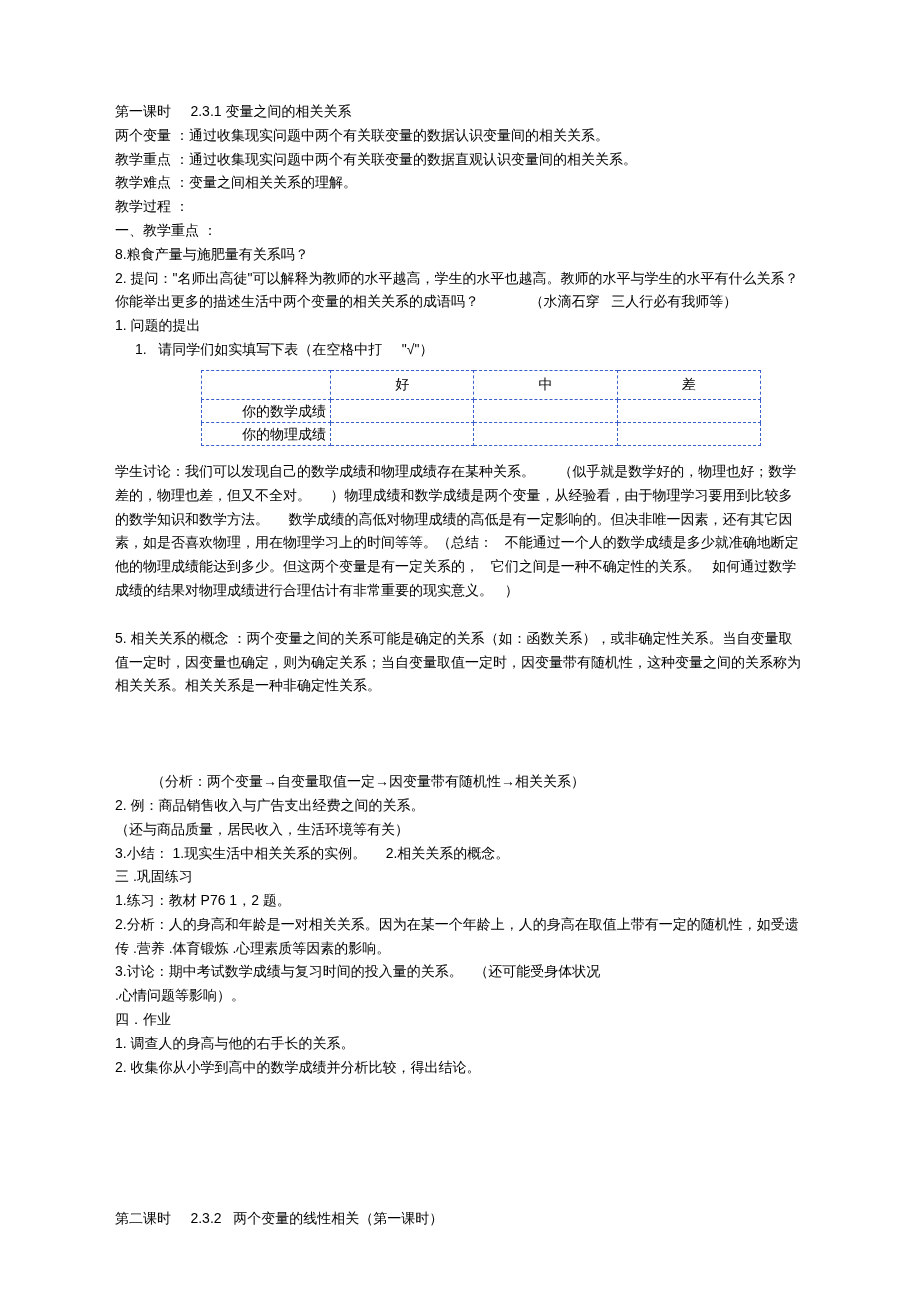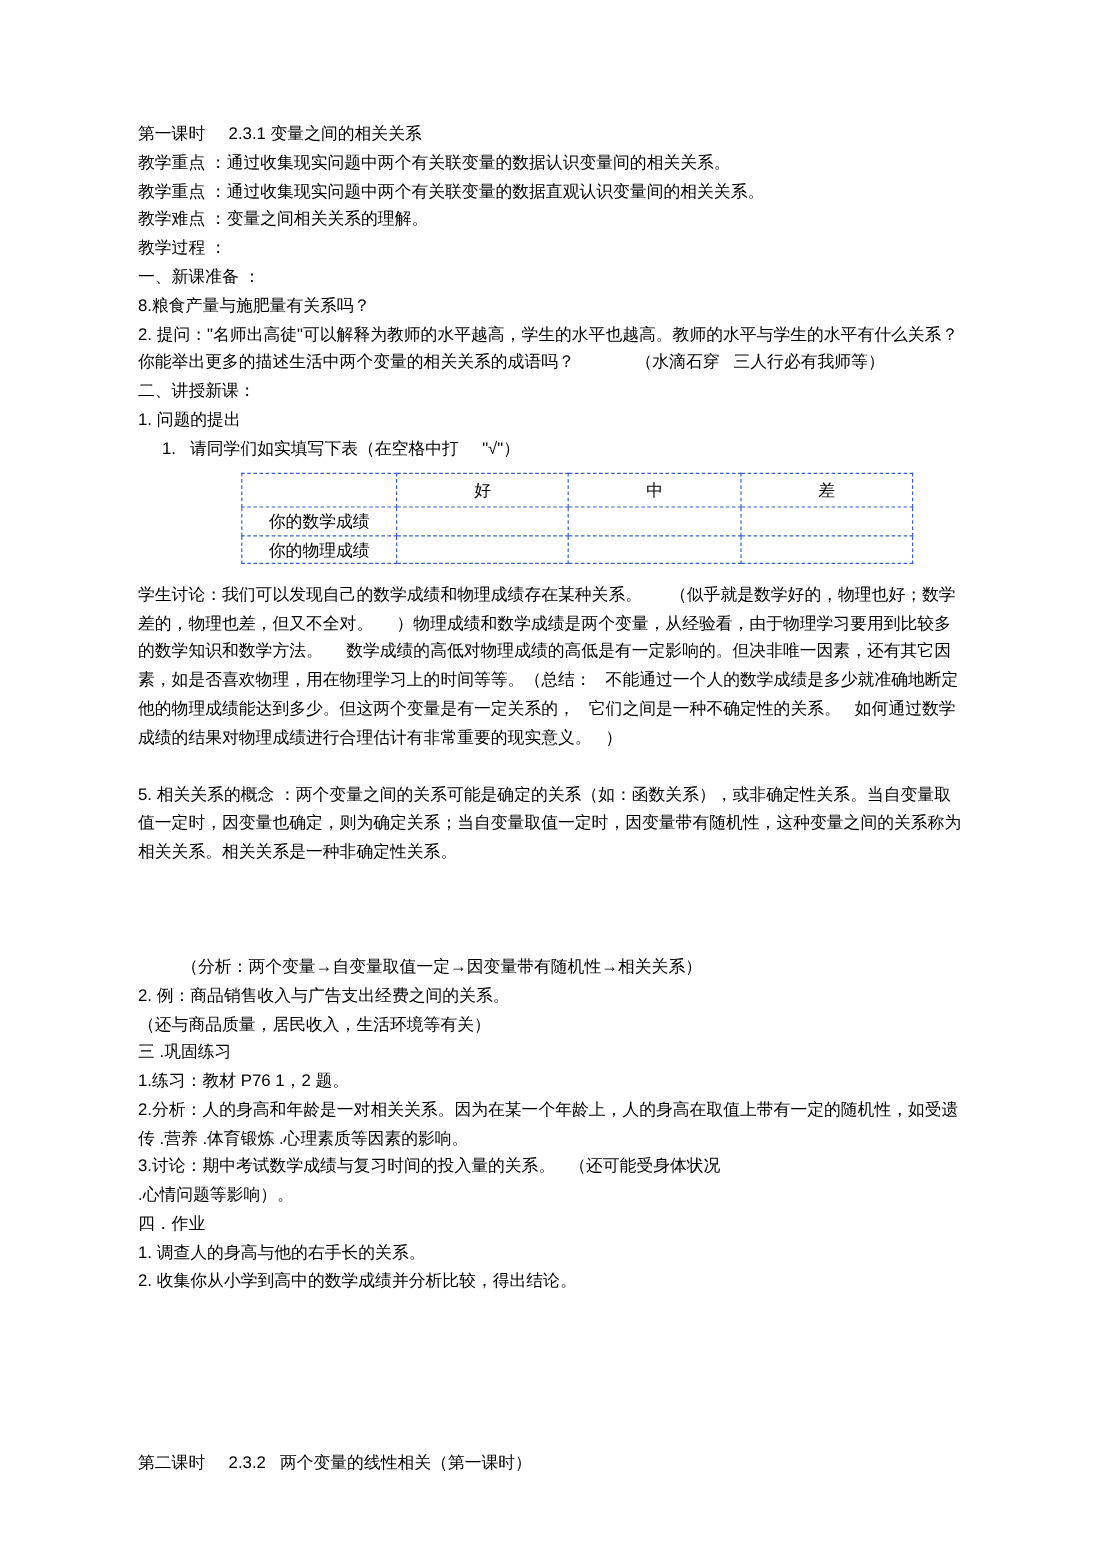--- a/index.html
+++ b/index.html
@@ -35,36 +35,36 @@
     border: 1px dashed #3a5fcd;
     text-align: center;
     font-size: 14px;
     padding: 2px 4px;
   }
   table th { font-weight: normal; }
   table .th-col0 { width: 120px; }
   table .data-cell { height: 18px; }
   table .row-head {
     line-height: 1.3;
+    text-align: right;
   }
 </style>
 </head>
 <body>
 
 <div class="page">
 
   <p>第一课时&nbsp;&nbsp;&nbsp;&nbsp;&nbsp;2.3.1  变量之间的相关关系</p>
-  <p>教学重点 ：通过收集现实问题中两个有关联变量的数据认识变量间的相关关系。</p>
+  <p>两个变量 ：通过收集现实问题中两个有关联变量的数据认识变量间的相关关系。</p>
   <p>教学重点 ：通过收集现实问题中两个有关联变量的数据直观认识变量间的相关关系。</p>
   <p>教学难点 ：变量之间相关关系的理解。</p>
   <p>教学过程 ：</p>
-  <p>一、新课准备 ：</p>
+  <p>一、教学重点 ：</p>
   <p>8.粮食产量与施肥量有关系吗？</p>
   <p>2. 提问："名师出高徒"可以解释为教师的水平越高，学生的水平也越高。教师的水平与学生的水平有什么关系？你能举出更多的描述生活中两个变量的相关关系的成语吗？&nbsp;&nbsp;&nbsp;&nbsp;&nbsp;&nbsp;&nbsp;&nbsp;&nbsp;&nbsp;&nbsp;&nbsp;&nbsp;（水滴石穿&nbsp;&nbsp;&nbsp;三人行必有我师等）</p>
-  <p>二、讲授新课：</p>
   <p>1. 问题的提出</p>
   <p class="indent-1">1.&nbsp;&nbsp;&nbsp;请同学们如实填写下表（在空格中打&nbsp;&nbsp;&nbsp;&nbsp;&nbsp;"√"）</p>
 
   <table>
     <tbody>
         <tr>
       <th class="th-col0"></th>
       <th>好</th>
       <th>中</th>
       <th>差</th>
@@ -87,20 +87,21 @@
   <div class="gap6"></div>
   <p>学生讨论：我们可以发现自己的数学成绩和物理成绩存在某种关系。&nbsp;&nbsp;&nbsp;&nbsp;&nbsp;&nbsp;（似乎就是数学好的，物理也好；数学差的，物理也差，但又不全对。&nbsp;&nbsp;&nbsp;&nbsp;&nbsp;）物理成绩和数学成绩是两个变量，从经验看，由于物理学习要用到比较多的数学知识和数学方法。&nbsp;&nbsp;&nbsp;&nbsp;&nbsp;数学成绩的高低对物理成绩的高低是有一定影响的。但决非唯一因素，还有其它因素，如是否喜欢物理，用在物理学习上的时间等等。（总结：&nbsp;&nbsp;&nbsp;不能通过一个人的数学成绩是多少就准确地断定他的物理成绩能达到多少。但这两个变量是有一定关系的，&nbsp;&nbsp;&nbsp;它们之间是一种不确定性的关系。&nbsp;&nbsp;&nbsp;如何通过数学成绩的结果对物理成绩进行合理估计有非常重要的现实意义。&nbsp;&nbsp;&nbsp;）</p>
 
   <div class="gap30"></div>
   <p>5. 相关关系的概念  ：两个变量之间的关系可能是确定的关系（如：函数关系），或非确定性关系。当自变量取值一定时，因变量也确定，则为确定关系；当自变量取值一定时，因变量带有随机性，这种变量之间的关系称为相关关系。相关关系是一种非确定性关系。</p>
 
   <div class="gap30"></div>
   <p class="indent-2">（分析：两个变量→自变量取值一定→因变量带有随机性→相关关系）</p>
   <p>2. 例：商品销售收入与广告支出经费之间的关系。</p>
   <p>（还与商品质量，居民收入，生活环境等有关）</p>
+  <p>3.小结：  1.现实生活中相关关系的实例。&nbsp;&nbsp;&nbsp;&nbsp;&nbsp;2.相关关系的概念。</p>
   <p>三 .巩固练习</p>
   <p>1.练习：教材  P76   1，2 题。</p>
   <p>2.分析：人的身高和年龄是一对相关关系。因为在某一个年龄上，人的身高在取值上带有一定的随机性，如受遗传 .营养 .体育锻炼 .心理素质等因素的影响。</p>
   <p>3.讨论：期中考试数学成绩与复习时间的投入量的关系。&nbsp;&nbsp;&nbsp;（还可能受身体状况</p>
   <p>.心情问题等影响）。</p>
   <p>四．作业</p>
   <p>1. 调查人的身高与他的右手长的关系。</p>
   <p>2. 收集你从小学到高中的数学成绩并分析比较，得出结论。</p>
 
   <div class="gap60"></div>

